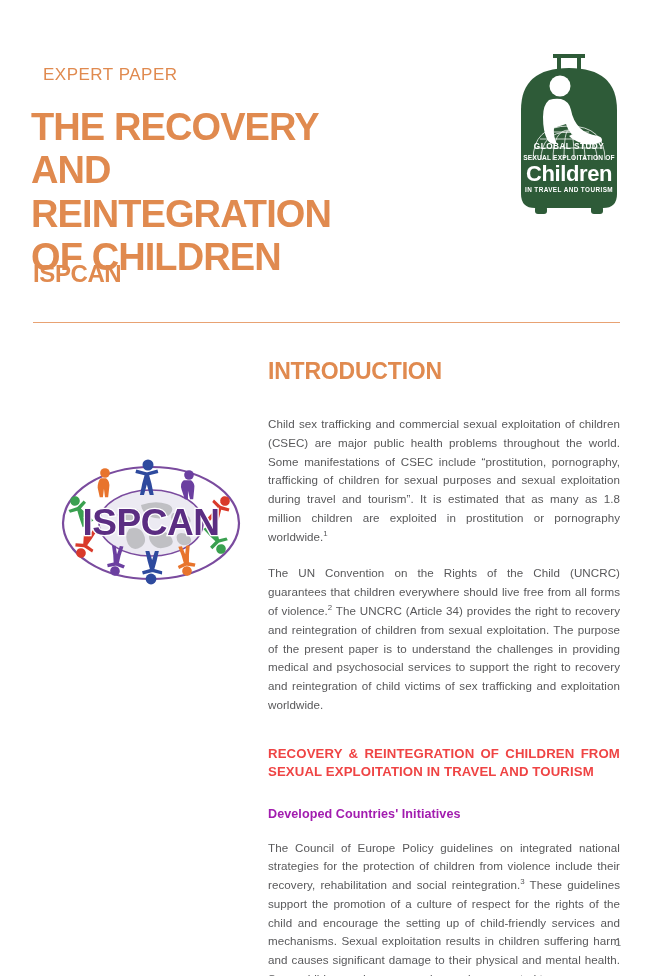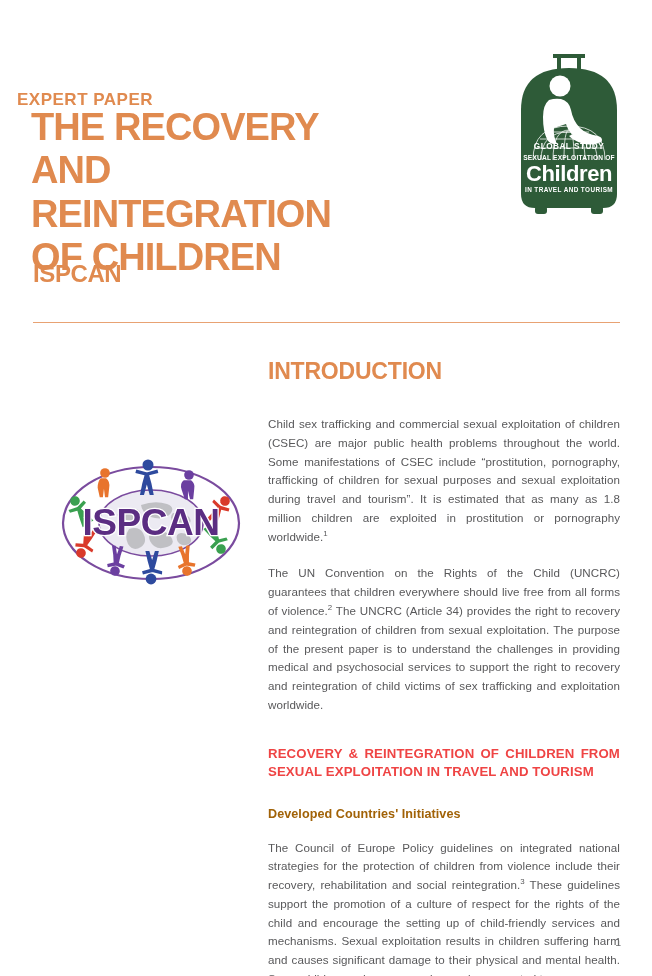--- a/index.html
+++ b/index.html
@@ -17,28 +17,27 @@
 
   
   .page {
     position: absolute;
     inset: 0;
     background: #ffffff;
   }
 
   .kicker {
     position: absolute;
-    left: 17px;
+    left: 43px;
     top: 66px;
     font-size: 17px;
-    font-weight: bold;
+    font-weight: normal;
     letter-spacing: 0.5px;
     color: #e08a4f;
     line-height: 1;
-    margin-top: 25px;
   }
 
   .doc-title {
     position: absolute;
     left: 31px;
     top: 106px;
     width: 360px;
     font-size: 38px;
     font-weight: bold;
     line-height: 1.14;
@@ -129,21 +128,21 @@
     text-align: justify;
     text-align-last: left;
     letter-spacing: 0.01em;
   }
 
   h3.sub-sub-head {
     margin: 24px 0 16px 0;
     font-size: 12.6px;
     font-weight: bold;
     line-height: 1.3;
-    color: #a16207;
+    color: #a21caf;
     letter-spacing: 0.005em;
   }
 
   .page-number {
     position: absolute;
     right: 31px;
     bottom: 28px;
     font-size: 10.5px;
     color: #6d6e70;
   }

